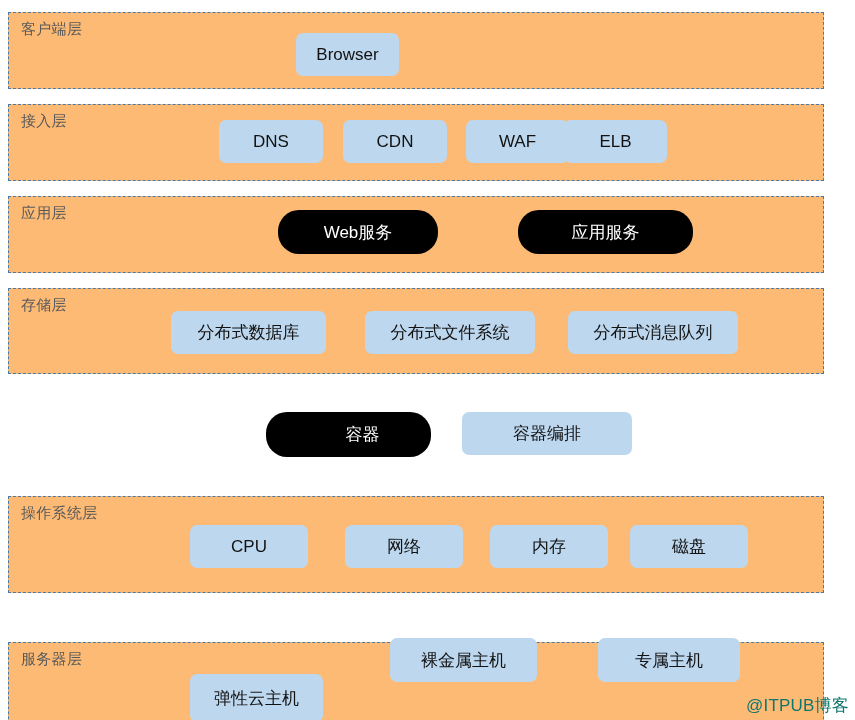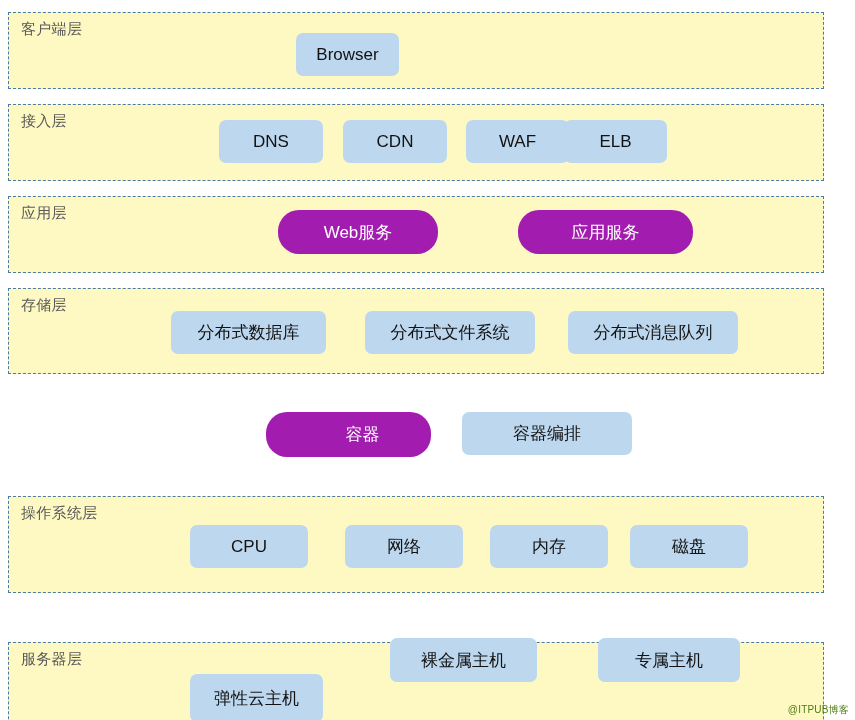--- a/index.html
+++ b/index.html
@@ -19,21 +19,21 @@
     left: 0; top: 0;
     width: 855px;
     height: 720px;
   }
   .layer {
     position: absolute;
     left: 8px;
     width: 816px;
     box-sizing: border-box;
     border: 1.5px dashed #4a7ba6;
-    background: #fef9c3;
+    background: #fdba74;
   }
   .layer-label {
     position: absolute;
     left: 12px;
     top: 7px;
     font-size: 15px;
     line-height: 18px;
     color: #5a5a5a;
     white-space: nowrap;
     letter-spacing: 0.3px;
@@ -48,30 +48,30 @@
     font-size: 17px;
     line-height: 1;
     white-space: nowrap;
     text-align: right;
   }
   .node.blue {
     background: #bdd7ee;
     color: #121212;
   }
   .node.orange {
-    background: #a21caf;
+    background: #000000;
     color: #ffffff;
     border-radius: 21px;
   }
   .watermark {
     position: absolute;
     right: 6px;
     bottom: 3px;
-    font-size: 10px;
-    color: #4d7c0f;
+    font-size: 17px;
+    color: #0f766e;
     white-space: nowrap;
     letter-spacing: 0.2px;
   }
 </style>
 </head>
 <body>
 
 <div id="diagram">
     <div class="layer" style="top: 12px; height: 77px;">
       <div class="layer-label">客户端层</div>

